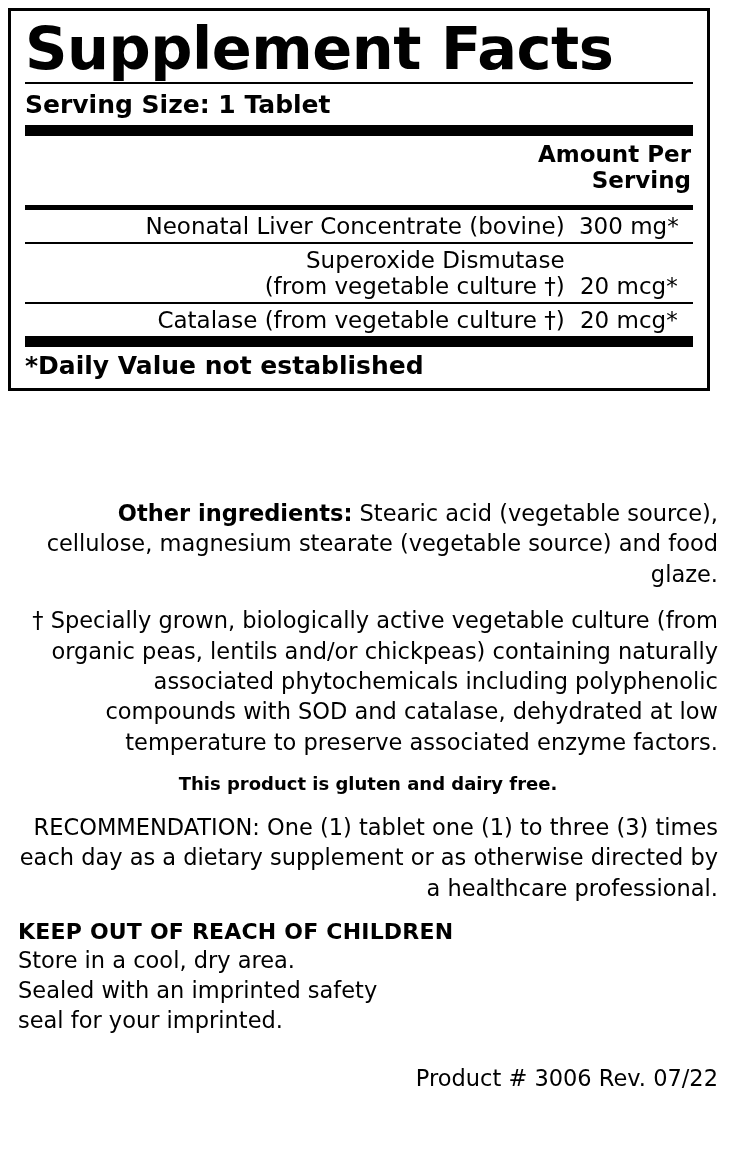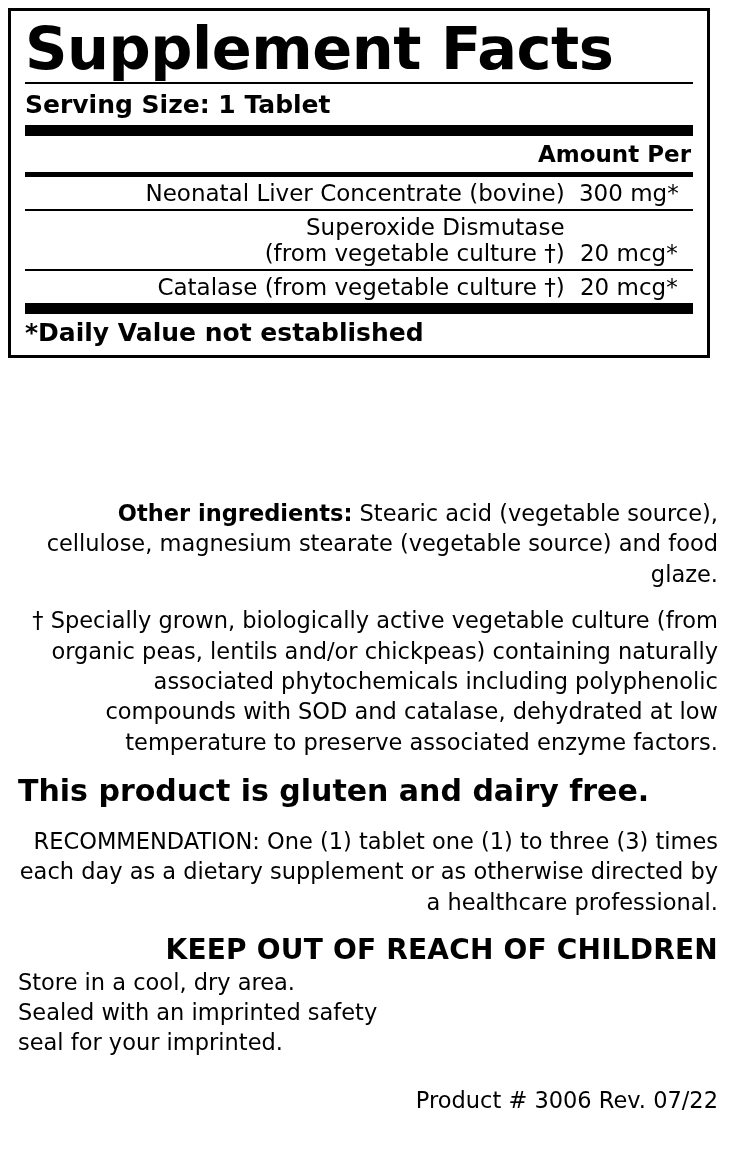--- a/index.html
+++ b/index.html
@@ -55,21 +55,21 @@
   }
   .rule-thin {
     border-top: 2px solid #000;
     margin: 0;
   }
   .amount-head {
     text-align: right;
     font-size: 23px;
     font-weight: bold;
     line-height: 1.15;
-    padding: 5px 2px 5px 0;
+    padding: 5px 2px 11px 0;
   }
   .amount-head span { display: block; }
 
   table.nutri {
     width: 100%;
     border-collapse: collapse;
     font-size: 23px;
   }
   table.nutri td {
     vertical-align: bottom;
@@ -96,28 +96,29 @@
     padding: 0 8px;
   }
   .para {
     font-size: 22.5px;
     line-height: 1.35;
     margin: 0 0 16px 0;
     text-align: right;
   }
   .lead { font-weight: bold; }
   .gluten {
-    font-size: 30px;
+    font-size: 18px;
     font-weight: bold;
+    text-align: center;
     margin: 0 0 18px 0;
   }
   .keepout {
-    font-size: 28px;
+    font-size: 22px;
     font-weight: bold;
-    text-align: right;
+    text-align: left;
     margin: 0 0 2px 0;
     letter-spacing: 0.2px;
   }
   .storage {
     font-size: 22.5px;
     line-height: 1.32;
     text-align: left;
     margin: 0;
   }
   .product-line {
@@ -132,20 +133,21 @@
 <div class="page">
 
   <div class="facts-panel">
     <div class="facts-title">Supplement Facts</div>
     <div class="rule-thin"></div>
     <div class="serving-size">Serving Size: 1 Tablet</div>
     <div class="rule-thick"></div>
 
     <div class="amount-head">
       <span>Amount Per</span>
+      <span>Serving</span>
     </div>
 
     <div class="rule-med"></div>
 
     <table class="nutri">
       <tbody>
         <tr class="row-sep">
           <td class="name">Neonatal Liver Concentrate (bovine)</td>
           <td class="amt">300 mg*</td>
         </tr>

